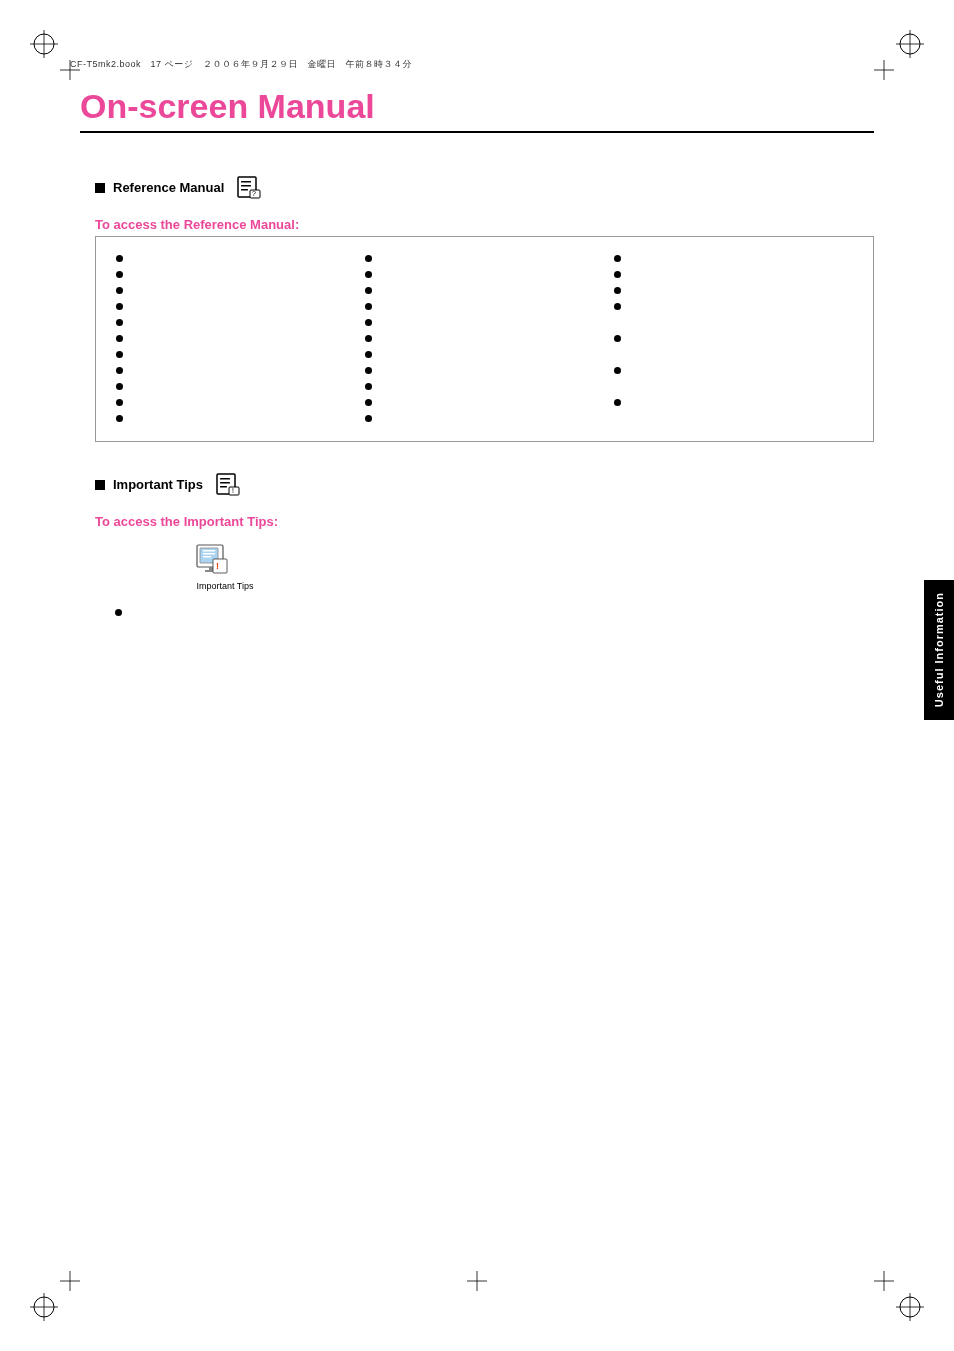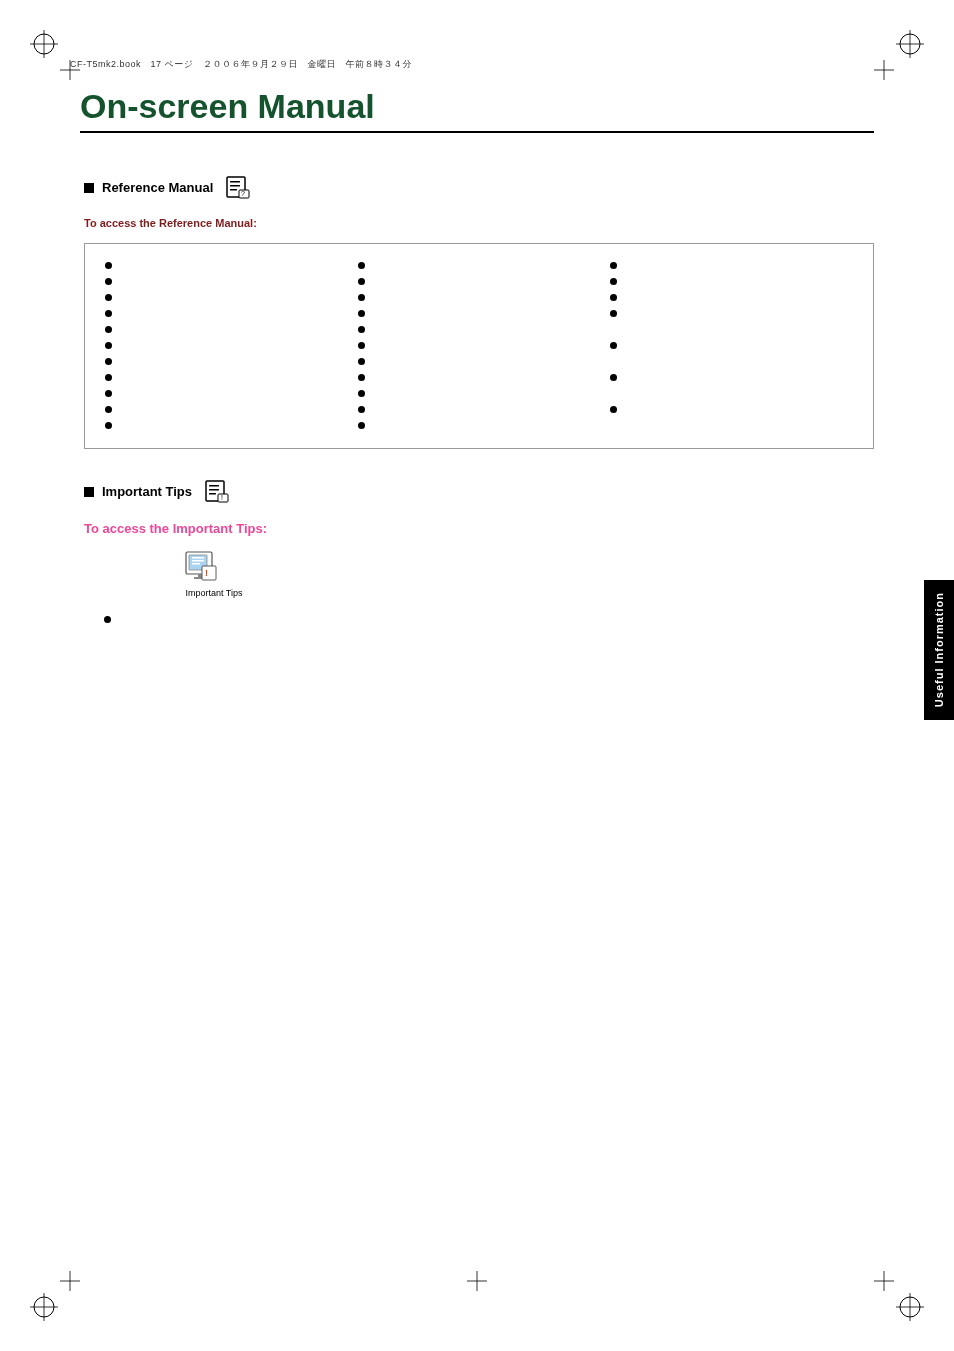--- a/index.html
+++ b/index.html
@@ -69,36 +69,36 @@
     .page-title-area {
       position: absolute;
       top: 88px;
       left: 80px;
       right: 80px;
     }
 
     .page-title {
       font-size: 34px;
       font-weight: bold;
-      color: #14532d;
+      color: #ec4899;
       line-height: 1.1;
     }
 
     .title-rule {
       width: 100%;
       height: 2px;
       background: #000;
       margin-top: 6px;
     }
 
     
     .content-area {
       position: absolute;
       top: 175px;
-      left: 84px;
+      left: 95px;
       right: 80px;
     }
 
     
     .section-heading {
       display: flex;
       align-items: center;
       gap: 8px;
       margin-bottom: 18px;
     }
@@ -112,24 +112,24 @@
     }
 
     .section-heading-text {
       font-size: 13px;
       font-weight: bold;
       color: #000;
     }
 
     
     .access-heading {
-      font-size: 11px;
+      font-size: 13px;
       font-weight: bold;
-      color: #7f1d1d;
-      margin-bottom: 14px;
+      color: #ec4899;
+      margin-bottom: 4px;
     }
 
     
     .content-box {
       border: 1px solid #999;
       padding: 14px 20px;
       margin-bottom: 30px;
     }
 
     .bullet-columns {

